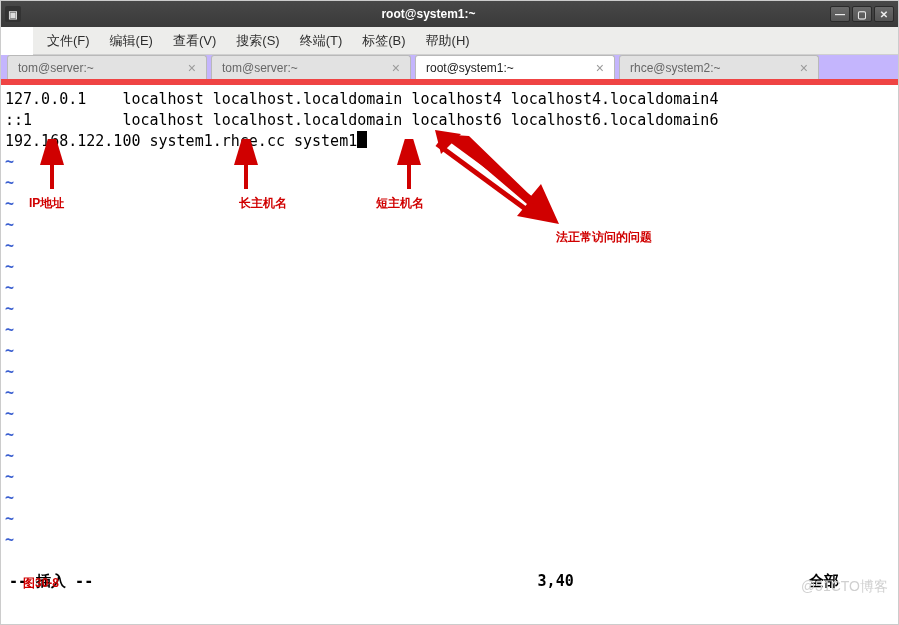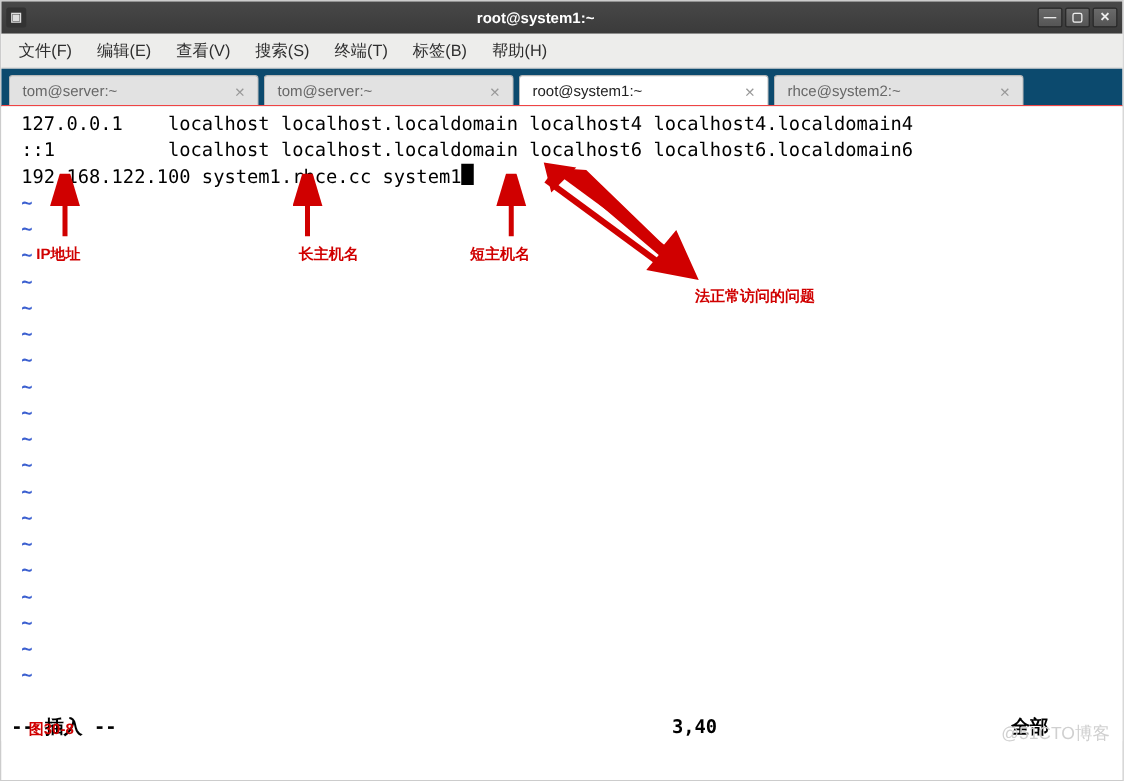--- a/index.html
+++ b/index.html
@@ -41,26 +41,27 @@
 .menubar {
   height: 28px;
   background: #ededeb;
   border-bottom: 1px solid #d0d0d0;
   display: flex;
   align-items: center;
   padding: 0 10px;
   font-size: 13px;
   gap: 12px;
   color: #2e2e2e;
+  margin-left: 32px;
 }
 .menu-item { padding: 2px 4px; cursor: pointer; }
 .tabbar {
   height: 30px;
-  background: #0c4a6e;
-  border-bottom: 1px solid #ef4444;
+  background: #c4b5fd;
+  border-bottom: 6px solid #ef4444;
   display: flex;
   align-items: flex-end;
   padding: 0 6px;
   gap: 4px;
   font-size: 12px;
 }
 .tab {
   height: 24px;
   padding: 0 10px;
   display: flex;
@@ -73,21 +74,21 @@
   color: #676767;
   min-width: 200px;
   justify-content: space-between;
 }
 .tab.active {
   background: #fff;
   color: #222;
 }
 .tab-close { color: #999; font-size: 14px; line-height: 1; }
 .terminal {
-  padding: 4px 16px;
+  padding: 4px 4px;
   font-family: "DejaVu Sans Mono","Courier New",monospace;
   font-size: 15px;
   line-height: 21px;
   white-space: pre;
   color: #000;
   background: #fff;
   height: 484px;
   position: relative;
 }
 .tilde { color: #3c60d0; font-weight: bold; }

